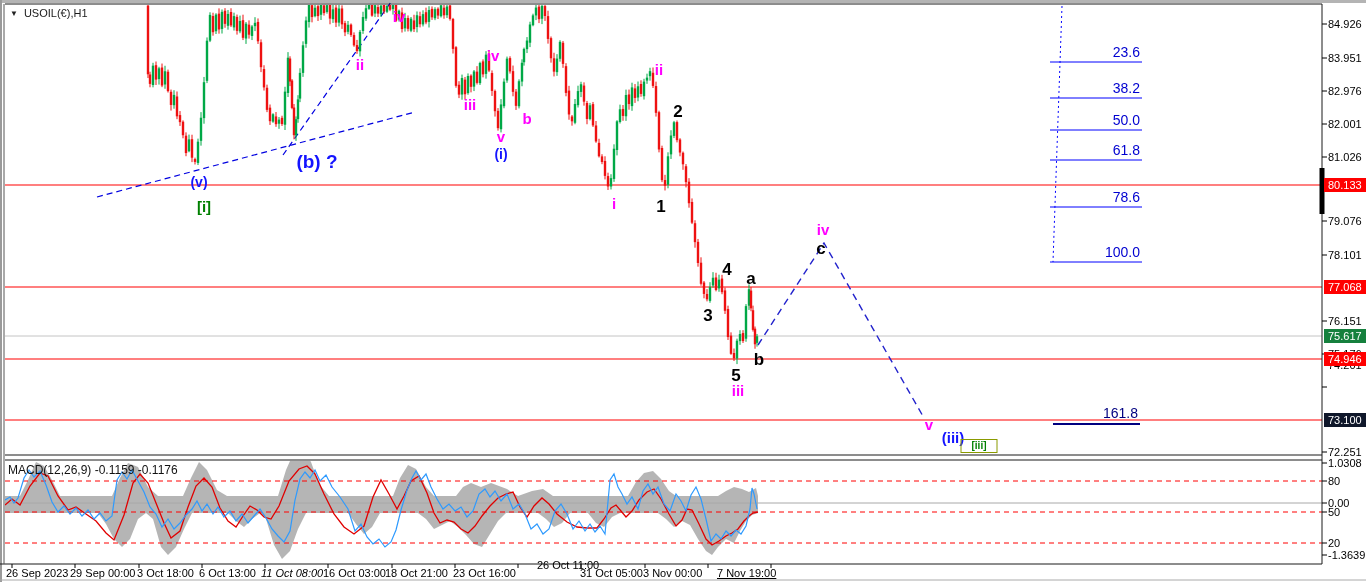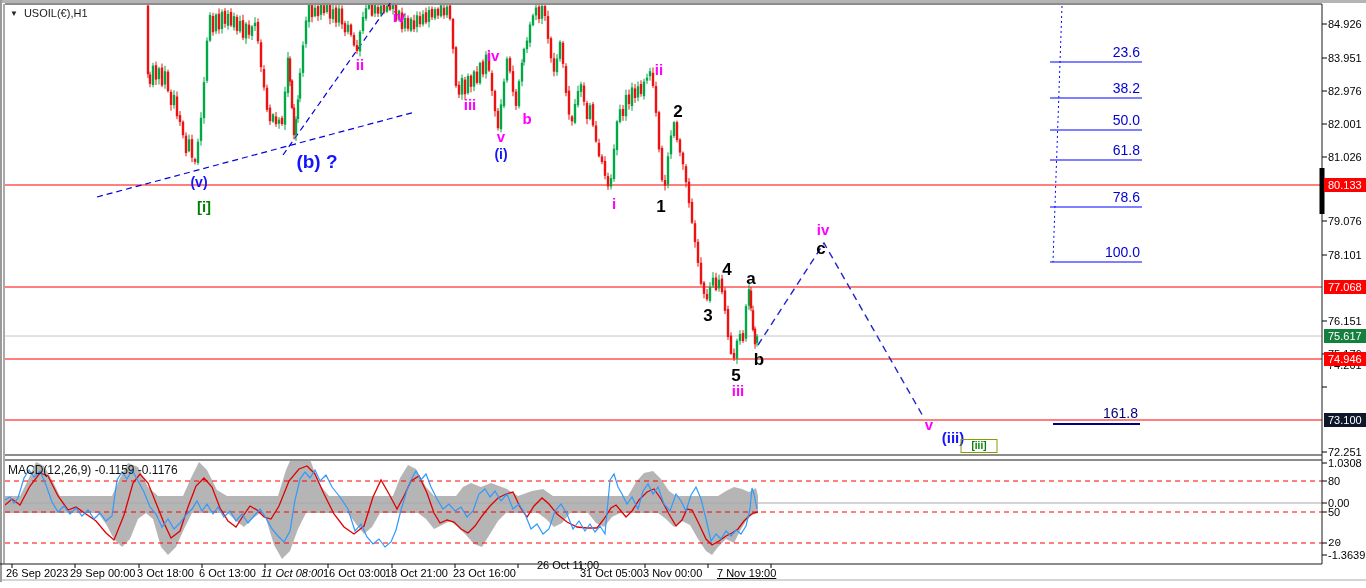--- a/index.html
+++ b/index.html
@@ -533,21 +533,21 @@
       <div class="axlbl" style="left: 1328px; top: 446px;">72.251</div>
       <div class="badge" style="top: 178px; background: rgb(255, 0, 0);">80.133</div>
       <div class="badge" style="top: 280px; background: rgb(255, 0, 0);">77.068</div>
       <div class="badge" style="top: 329px; background: #15803d;">75.617</div>
       <div class="badge" style="top: 352px; background: rgb(255, 0, 0);">74.946</div>
       <div class="badge" style="top: 413px; background: #0f172a;">73.100</div>
       <div class="axlbl" style="left: 1328px; top: 457px;">1.0308</div>
       <div class="axlbl" style="left: 1328px; top: 475px;">80</div>
       <div class="axlbl" style="left: 1328px; top: 497px;">0.00</div>
       <div class="axlbl" style="left: 1328px; top: 506px;">50</div>
-      <div class="axlbl" style="left: 1328px; top: 537px; font-family: Liberation Mono, monospace;">20</div>
+      <div class="axlbl" style="left: 1328px; top: 537px;">20</div>
       <div class="axlbl" style="left: 1328px; top: 549px;">-1.3639</div>
       <div class="tlabel" style="left: 6px; top: 567px;">26 Sep 2023</div>
       <div class="tlabel" style="left: 70px; top: 567px;">29 Sep 00:00</div>
       <div class="tlabel" style="left: 137px; top: 567px;">3 Oct 18:00</div>
       <div class="tlabel" style="left: 199px; top: 567px;">6 Oct 13:00</div>
       <div class="tlabel" style="left: 261px; top: 567px; font-style: italic;">11 Oct 08:00</div>
       <div class="tlabel" style="left: 323px; top: 567px;">16 Oct 03:00</div>
       <div class="tlabel" style="left: 385px; top: 567px;">18 Oct 21:00</div>
       <div class="tlabel" style="left: 453px; top: 567px;">23 Oct 16:00</div>
       <div class="tlabel" style="left: 517px; top: 559px; margin-left: 20px;">26 Oct 11:00</div>

